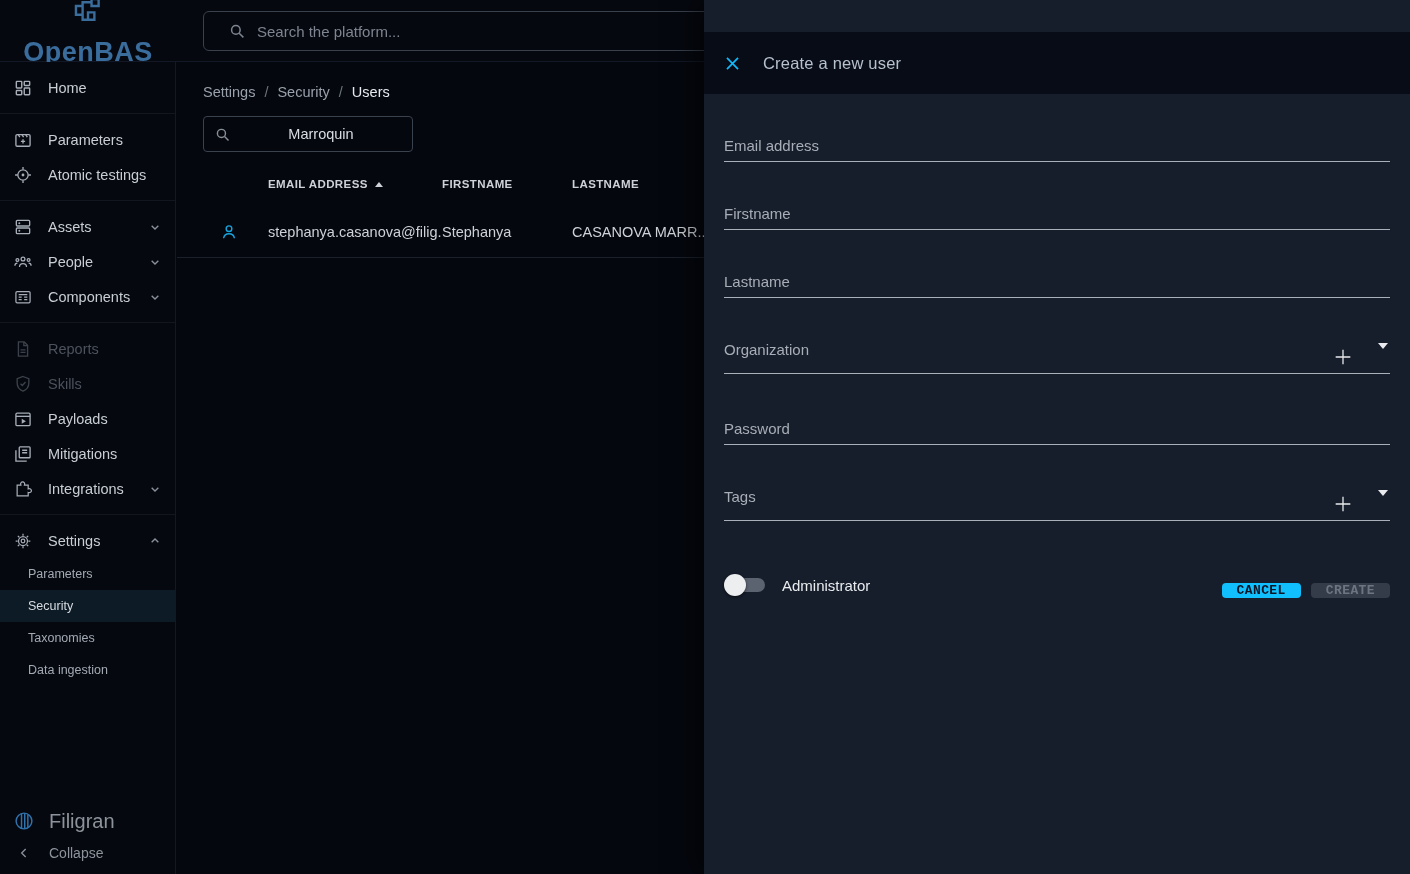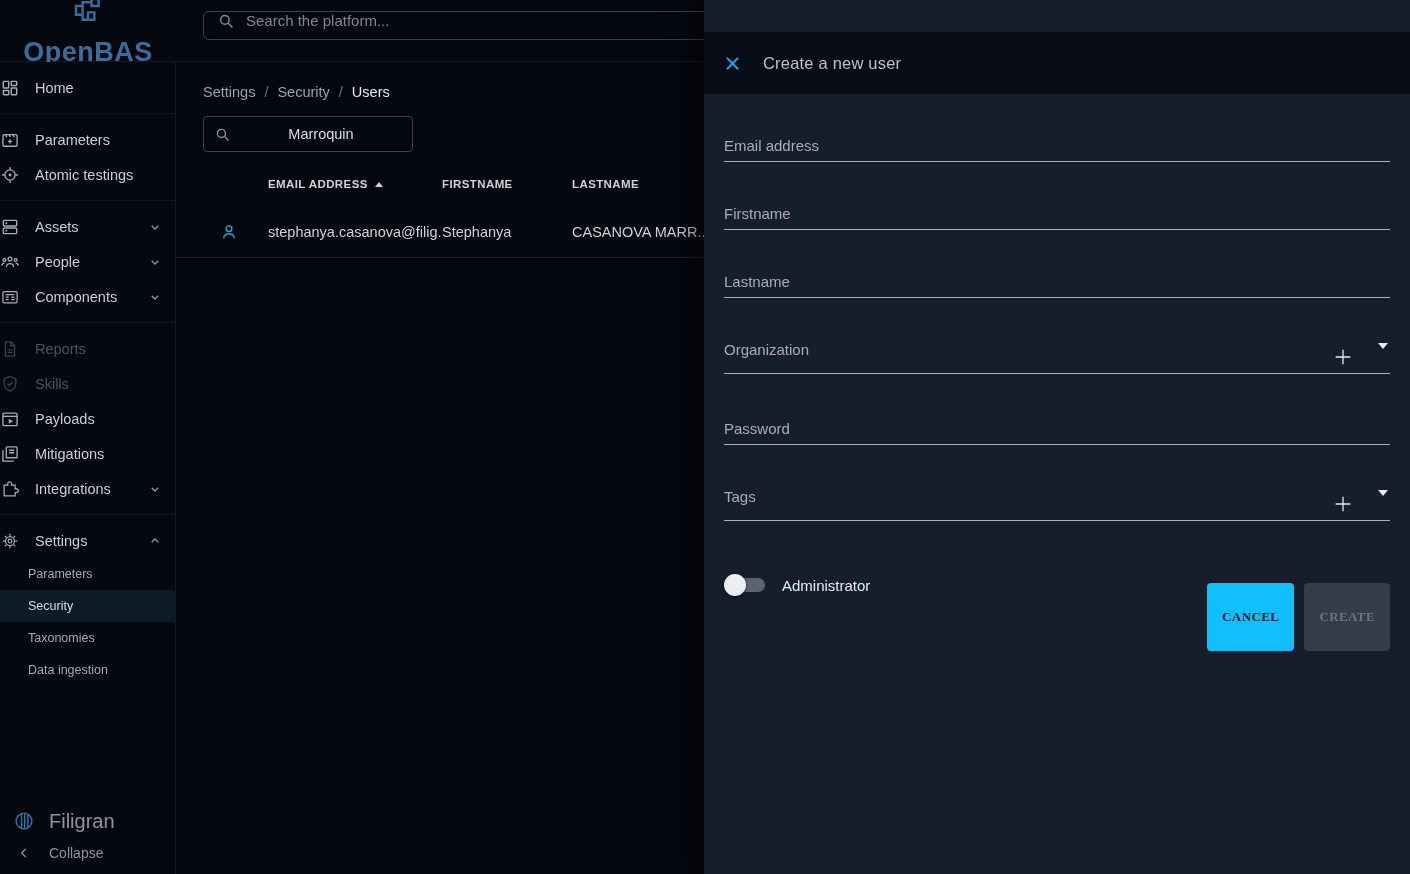--- a/index.html
+++ b/index.html
@@ -14,41 +14,41 @@
 
   
   .topbar{
     position:absolute; left:0; top:0; width:100%; height:62px;
     background:#05080f; border-bottom:1px solid #121826;
     display:flex; align-items:center; z-index:2;
   }
   .logo{ display:flex; align-items:center; gap:9px; width:176px;flex-direction:column; }
   .logo-text{ font-size:27px; font-weight:600; color:#3a6c9c; letter-spacing:.5px; }
   .global-search{
-    position:absolute; left:203px; top:11px; width:560px; height:29px;
+    position:absolute; left:203px; top:11px; width:560px; height:40px;
     border:1px solid #39414d; border-radius:6px;
-    display:flex; align-items:flex-start; gap:11px; padding:0 13px;
+    display:flex; align-items:center; gap:11px; padding:0 24px;
     color:#7e8590;
   }
   .global-search input{
     flex:1; background:transparent; border:none; outline:none;
     color:#c9ced4; font-size:15px; font-family:inherit;
   }
   .global-search input::placeholder{ color:#7e8590; }
 
   
   .sidebar{
     position:absolute; left:0; top:62px; bottom:0; width:176px;
     background:#05080f; border-right:1px solid #121826; z-index:2;
   }
   .nav-section{ padding:8px 0; border-bottom:1px solid #11161f; }
   .nav-section.last{ border-bottom:none; }
   .nav-item{
     height:35px; display:flex; align-items:center;
-    padding-left:0; gap:15px; cursor:pointer;
+    padding-left:13px; gap:15px; cursor:pointer;
     font-size:14.5px; color:#c9ced5;
   }
   .nav-item .nicon{ width:20px; height:20px; color:#a7aeb7; flex:0 0 20px; }
   .nav-item .chev{ margin-left:auto; margin-right:12px; width:16px; height:16px; color:#8b919b; }
   .nav-item.disabled{ color:#4c535d; }
   .nav-item.disabled .nicon{ color:#3c424b; }
   .nav-sub{
     height:32px; display:flex; align-items:center;
     padding-left:28px; font-size:12.5px; color:#a3aab3; cursor:pointer;
   }
@@ -119,22 +119,22 @@
   .admin-row{ display:flex; align-items:center; gap:14px; margin-top:6px; cursor:pointer; }
   .switch{ position:relative; width:44px; height:24px; }
   .switch .track{ position:absolute; left:5px; top:5px; width:36px; height:14px; border-radius:7px; background:#5b6270; }
   .switch .knob{
     position:absolute; left:0; top:1px; width:22px; height:22px; border-radius:50%;
     background:#eceef0; box-shadow:0 1px 3px rgba(0,0,0,.6);
   }
   .admin-label{ font-size:15px; font-weight:500; color:#e9ecef; }
   .btn-row{ display:flex; gap:10px; margin-top:16px; }
   .btn{
-    border:none; border-radius:4px; padding:26px 15px; cursor:pointer;
-    font-size:13px; font-weight:700; letter-spacing:.4px; font-family:Liberation Serif, serif;text-align:right;
+    border:none; border-radius:4px; padding:0 15px; cursor:pointer;
+    font-size:13px; font-weight:700; letter-spacing:.4px; font-family:Liberation Mono, monospace;text-align:right;
   }
   .btn-cancel{ background:#10bffc; color:#0d1424; }
   .btn-create{ background:#353c49; color:#6e7582; cursor:default; }
 </style>
 </head>
 <body>
 
 <header class="topbar">
   <div class="logo">
     <span>

